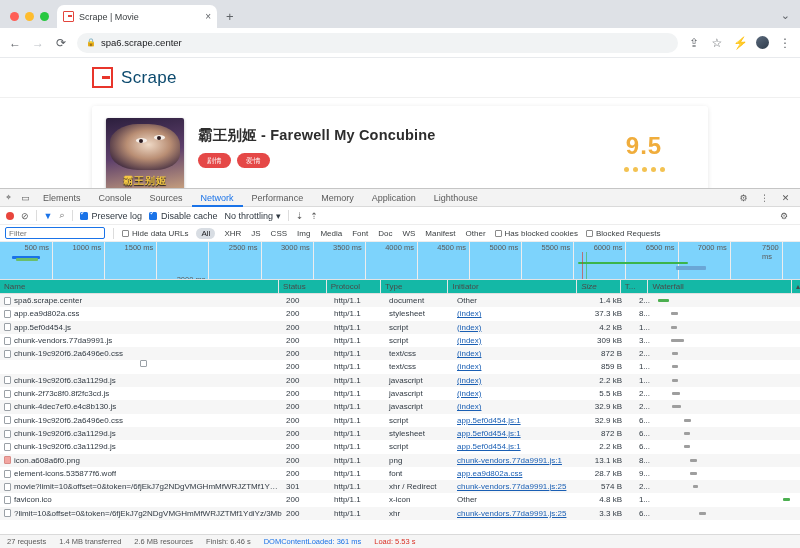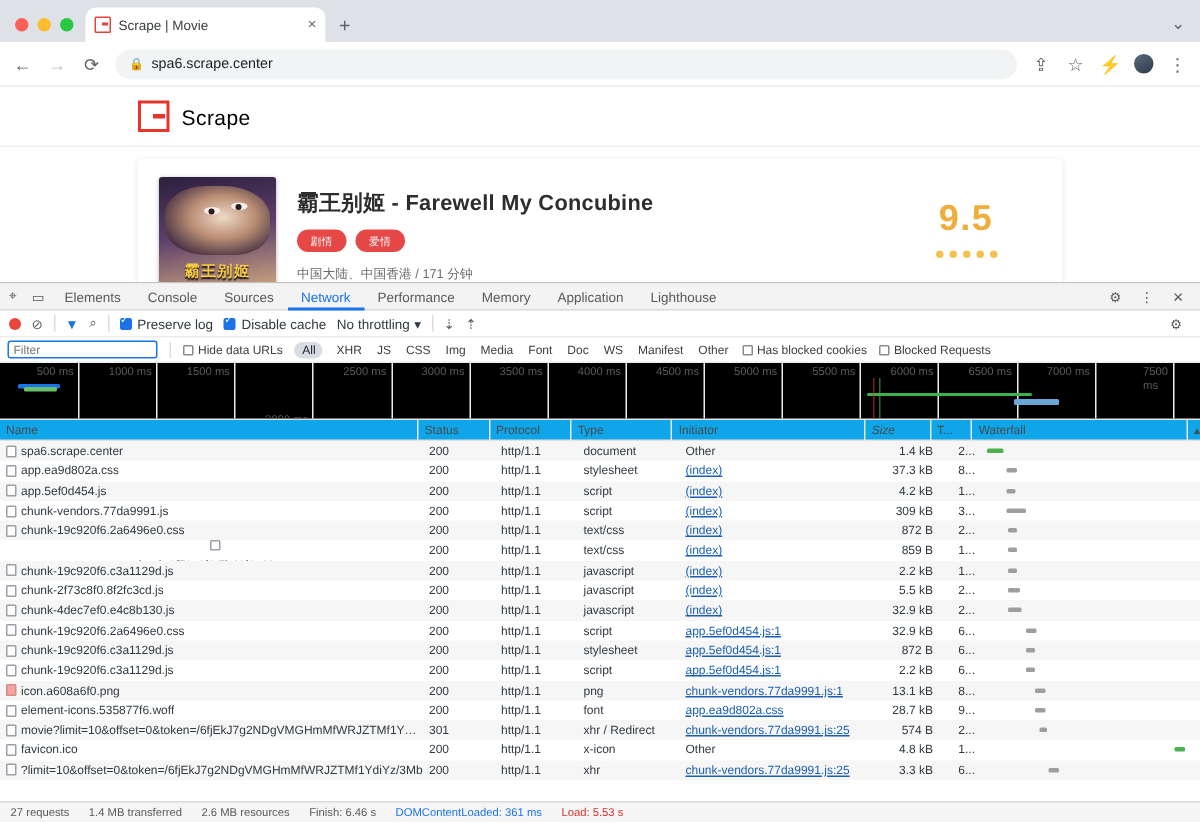--- a/index.html
+++ b/index.html
@@ -51,21 +51,21 @@
 
   
   .viewport { height: 130px; background: #fff; overflow: hidden; position: relative; }
   .site-header {
     height: 40px; display: flex; align-items: center; gap: 8px;
     padding-left: 92px; background: #fff; border-bottom: 1px solid #f0f0f0;
   }
   .logo-mark { width: 21px; height: 21px; position: relative; }
   .logo-mark .b { position: absolute; inset: 0; border: 2.6px solid #e8352b; }
   .logo-mark .b:after { content:""; position: absolute; right: 1px; top: 7px; width: 8px; height: 2.6px; background: #e8352b; }
-  .site-name { font-size: 14px; color: #000000; letter-spacing: .3px; }
+  .site-name { font-size: 17px; color: #0c4a6e; letter-spacing: .3px; }
 
   .card {
     margin: 8px 92px 0 92px; background: #fff; border-radius: 3px;
     box-shadow: 0 1px 5px rgba(0,0,0,.10);
     display: flex; padding: 12px 14px; gap: 14px; height: 92px;
   }
   .poster {
     width: 78px; height: 108px; flex: 0 0 78px; border-radius: 2px; overflow: hidden;
     background: linear-gradient(170deg,#2c1f3d 0%,#5d3f6b 35%,#c7a07e 70%,#8a3b2e 100%);
     position: relative; box-shadow: 0 1px 3px rgba(0,0,0,.3);
@@ -118,28 +118,28 @@
   .filter-input {
     width: 100px; height: 12px; border: 1px solid #1a73e8; border-radius: 2px;
     background: #fff; font-size: 8px; color: #8a8a8a; padding: 0 3px; outline: none;
     font-family: "Liberation Sans", sans-serif;
   }
   .chk2 { display: flex; align-items: center; gap: 3px; font-size: 8px; color: #3c4043; cursor: pointer; }
   .chkbox2 { width: 7px; height: 7px; border: 1px solid #8a8a8a; border-radius: 1px; background: #fff; }
   .ftype { font-size: 8px; color: #3c4043; cursor: pointer; padding: 0 1px; }
   .ftype.on { background: #d8dde3; border-radius: 7px; padding: 1px 5px; color: #202124; }
 
-  .timeline { height: 38px; position: relative; border-bottom: 1px solid #e3e3e3; background: #000000; overflow: hidden; }
+  .timeline { height: 38px; position: relative; border-bottom: 1px solid #e3e3e3; background: #7dd3fc; overflow: hidden; }
   .tl-tick { position: absolute; top: 0; height: 38px; border-left: 1px solid #ededed; }
   .tl-lab { position: absolute; top: 1px; font-size: 7.5px; color: #5a5a5a; transform: translateX(-100%); padding-right: 3px; }
   .tl-bar { position: absolute; height: 3px; border-radius: 1px; }
   .tl-vline { position: absolute; top: 10px; height: 28px; width: 1px; }
 
   .grid-head {
-    height: 14px; background: #0ea5e9; display: flex; align-items: center;
+    height: 14px; background: #14b8a6; display: flex; align-items: center;
     border-bottom: 1px solid #e0e0e0; font-size: 8px; color: #4a4a4a;
   }
   .gh { padding-left: 4px; border-right: 1px solid #e6e6e6; height: 14px; line-height: 14px; overflow: hidden; white-space: nowrap; }
 
   .grid-body { flex: 1; overflow: hidden; }
   .row { height: 13.3px; display: flex; align-items: center; font-size: 8px; color: #303942; }
   .row:nth-child(odd) { background: #f6f6f6; }
   .cell { padding-left: 4px; height: 13.3px; line-height: 13.3px; overflow: hidden; white-space: nowrap; text-overflow: ellipsis; }
   .cell.name { display: flex; align-items: center; gap: 3px; }
   .ficon { width: 7px; height: 8px; flex: 0 0 7px; border: 1px solid #9aa0a6; background: #fff; border-radius: 1px; }
@@ -209,21 +209,20 @@
           <span class="eye b"></span>
         <span class="cn">霸王别姬</span>
 
       </div>
       <div class="info">
         <div class="movie-title">霸王别姬 - Farewell My Concubine</div>
         <div class="tags">
           <span class="tag">剧情</span>
           <span class="tag">爱情</span>
         </div>
-        <div class="meta">中国大陆、中国香港 / 171 分钟</div>
 
       </div>
       <div class="score-box">
         <div class="score">9.5</div>
         <div class="stars">
           <span class="star"></span>
             <span class="star"></span>
             <span class="star"></span>
             <span class="star"></span>
             <span class="star"></span>

